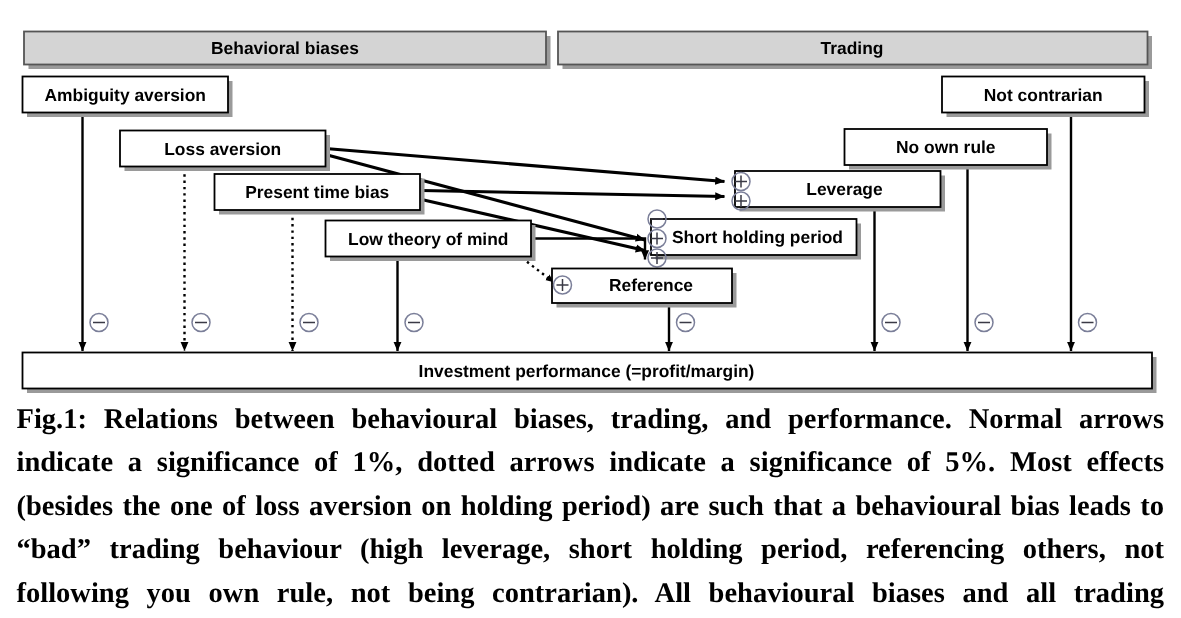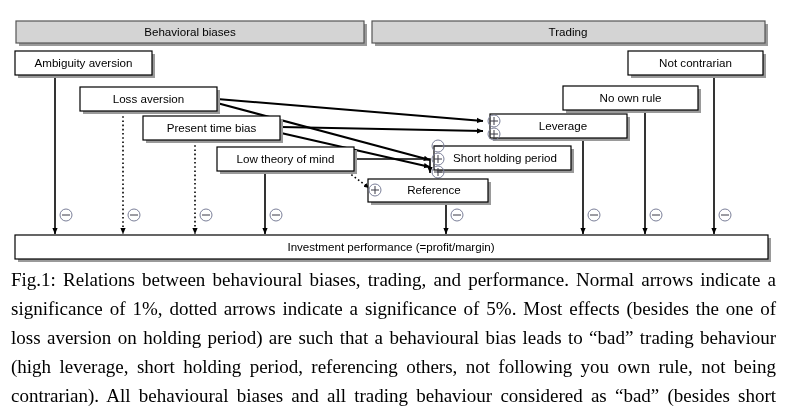--- a/index.html
+++ b/index.html
@@ -11,20 +11,21 @@
     width: 787px;
     height: 412px;
     font-family: "Liberation Sans", sans-serif;
     color: #000000;
     overflow: hidden;
   }
   #page {
     position: relative;
     width: 731px;
     height: 412px;
+    font-weight: bold;
   }
   #figure {
     position: absolute;
     left: 0;
     top: 0;
     width: 787px;
     height: 265px;
   }
   #caption {
     position: absolute;

